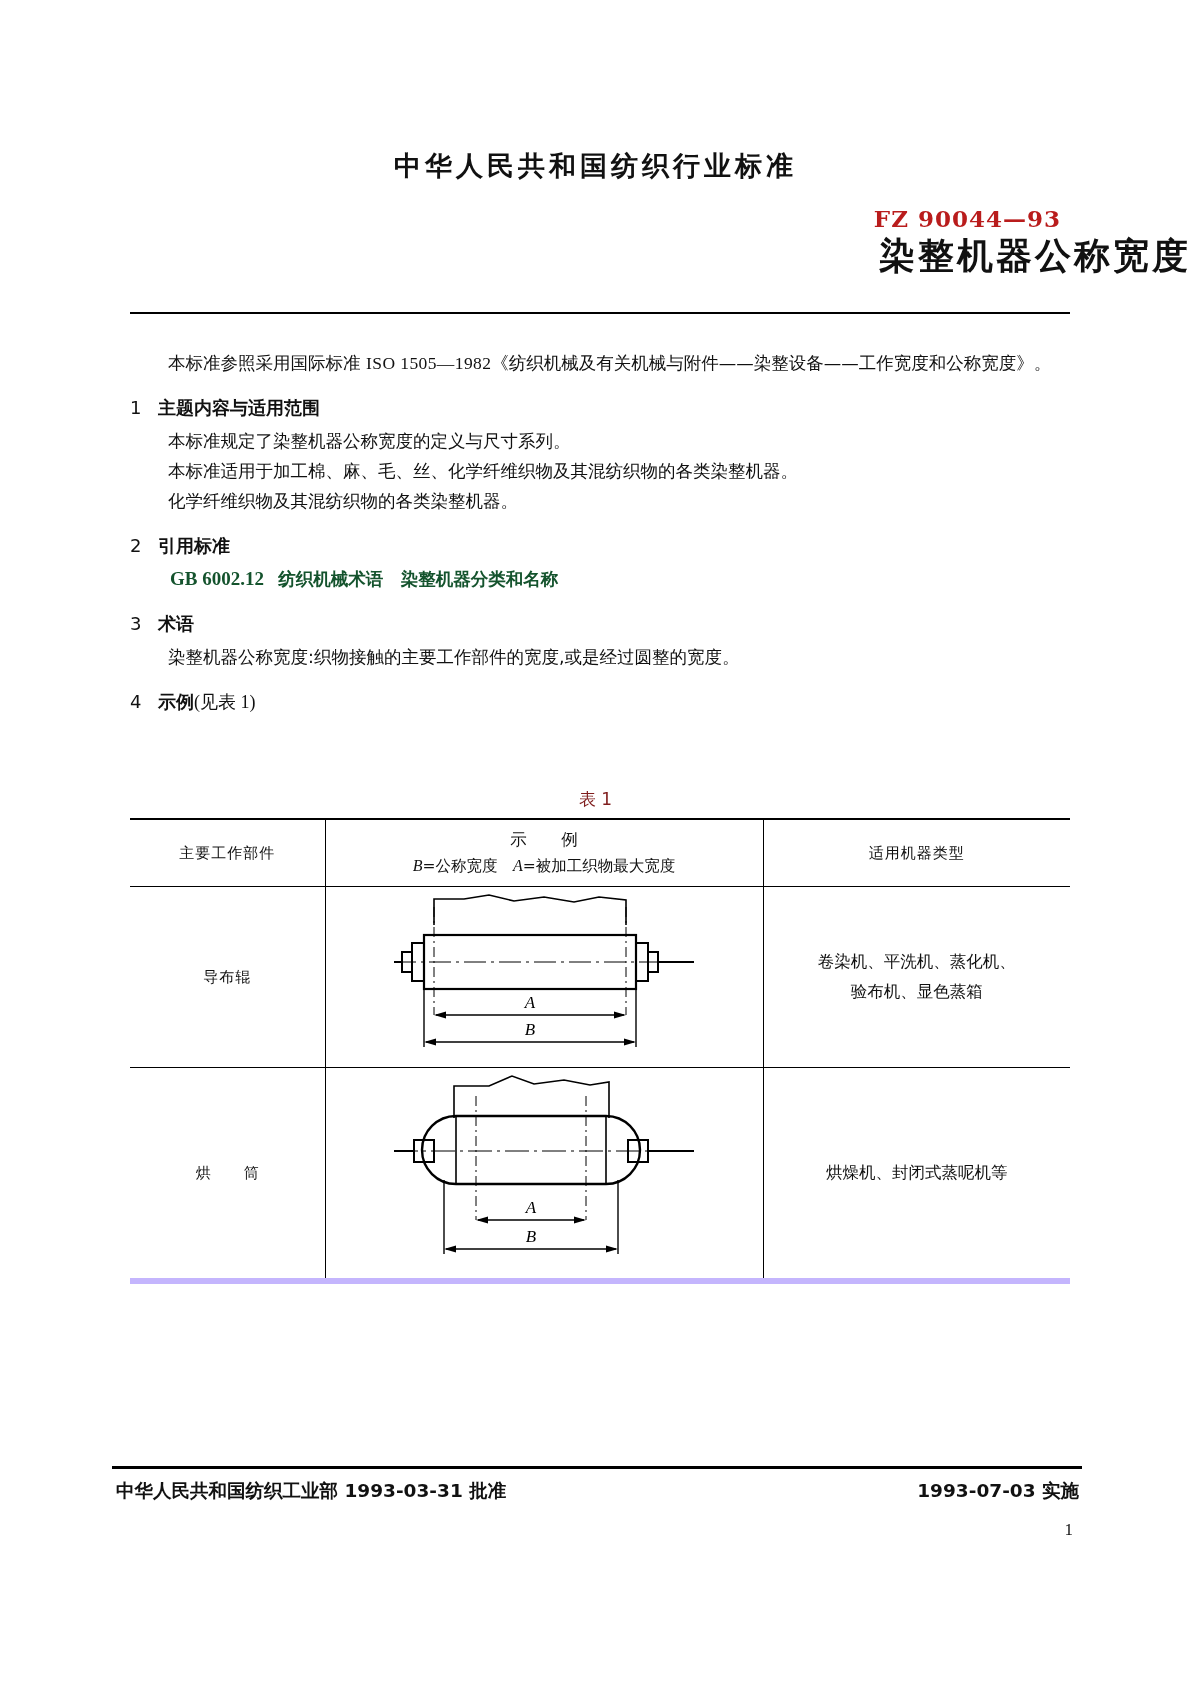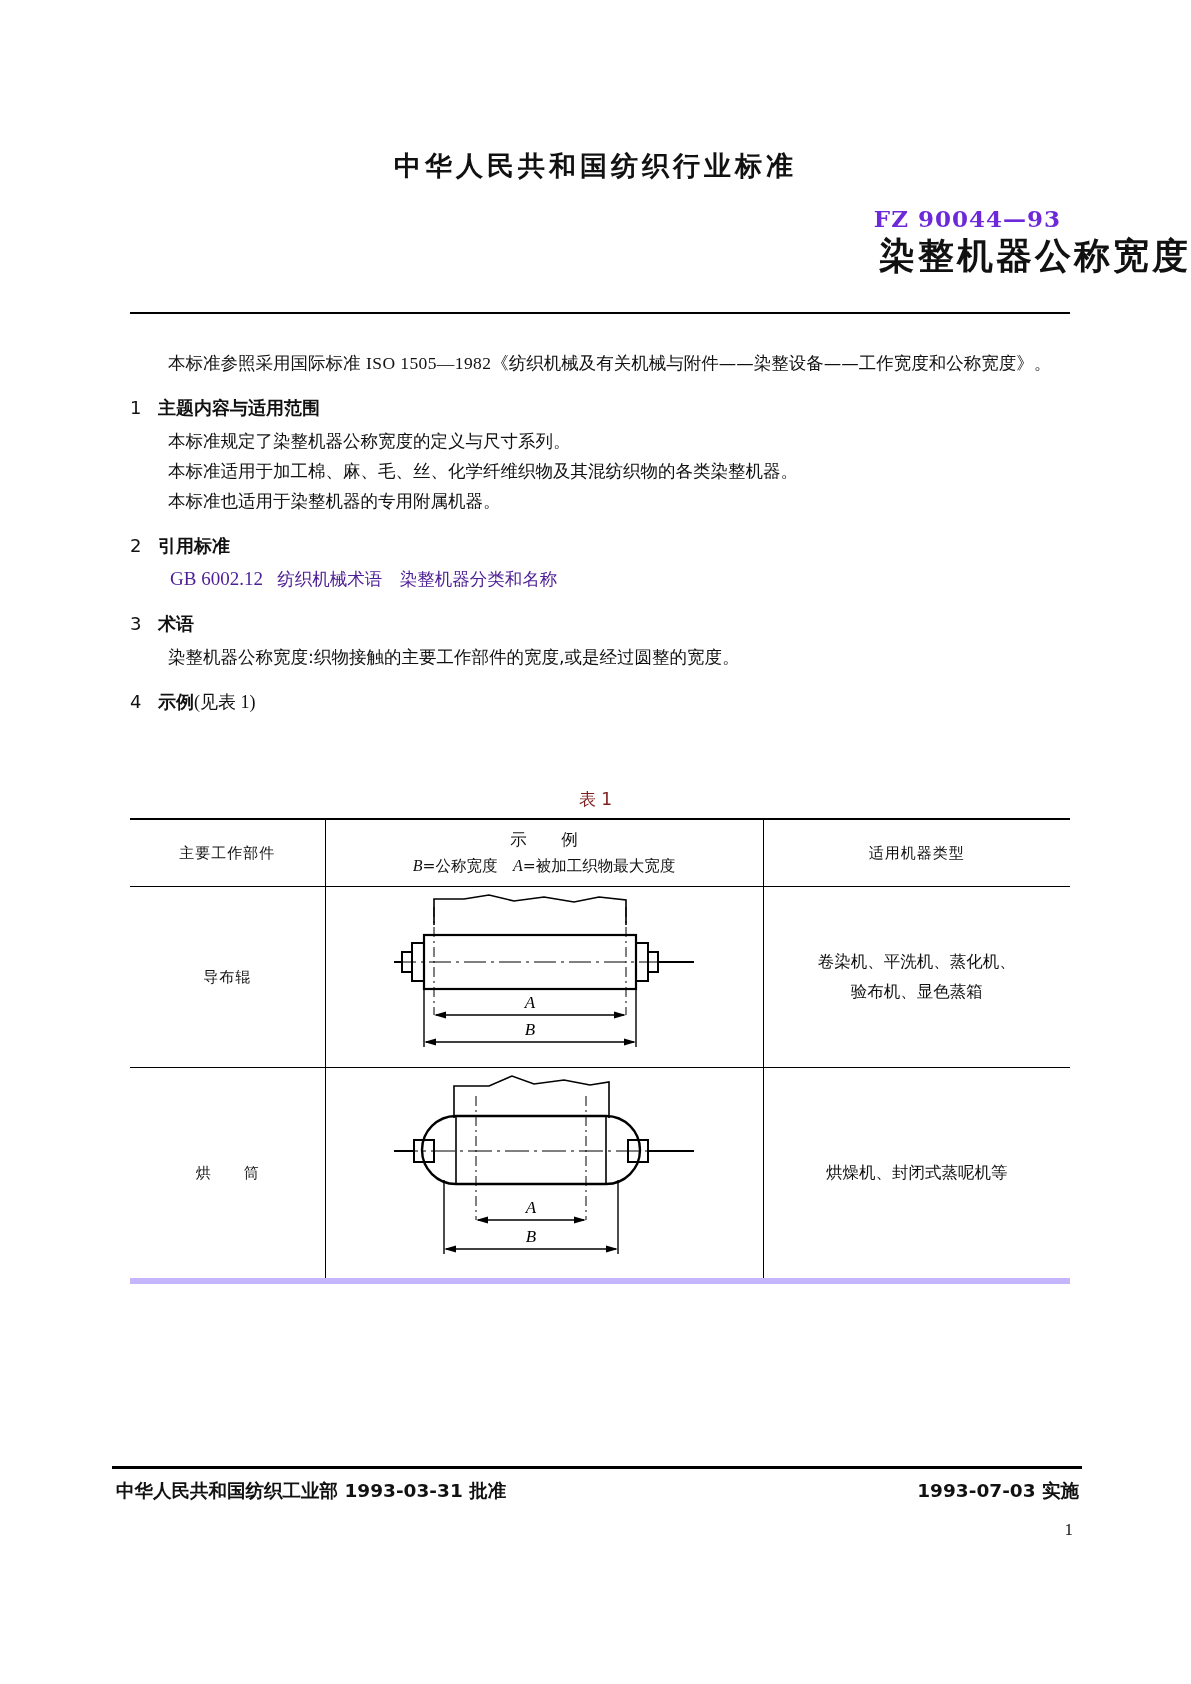--- a/index.html
+++ b/index.html
@@ -35,21 +35,21 @@
     color: #111;
   }
   .std-code {
     position: absolute;
     right: 130px;
     top: 205px;
     font-family: "DejaVu Serif", serif;
     font-weight: bold;
     font-size: 23px;
     letter-spacing: 1px;
-    color: #6d28d9;
+    color: #b91c1c;
   }
   .std-title {
     position: absolute;
     left: 0; right: 0;
     top: 232px;
     text-align: right;
     font-family: "DejaVu Sans", sans-serif;
     font-weight: bold;
     font-size: 36px;
     letter-spacing: 3px;
@@ -103,21 +103,22 @@
     font-family: "DejaVu Sans", sans-serif;
     font-size: 17.5px;
     line-height: 30px;
     color: #111;
   }
   .ref-line {
     margin-left: 40px;
     font-family: "Liberation Serif", serif;
     font-size: 19px;
     line-height: 30px;
-    color: #4c1d95;
+    color: #14532d;
+    font-weight: bold;
   }
   .ref-line .cn {
     font-family: "DejaVu Sans", sans-serif;
     font-size: 17.5px;
   }
   .sec4 {
     font-family: "DejaVu Sans", sans-serif;
     font-weight: bold;
     font-size: 18px;
     color: #111;
@@ -251,21 +252,21 @@
   <div class="header-rule"></div>
 
   <div class="content">
 
     <div class="para intro"><span>本标准参照采用国际标准 </span><span class="latin">ISO 1505—1982</span><span>《纺织机械及有关机械与附件——染整设备——工作宽度和公称宽度》。</span></div>
 
     <div class="sec-head"><span class="num">1</span><span>主题内容与适用范围</span></div>
     <div class="sec-body">
       <div>本标准规定了染整机器公称宽度的定义与尺寸系列。</div>
       <div>本标准适用于加工棉、麻、毛、丝、化学纤维织物及其混纺织物的各类染整机器。</div>
-      <div>本标准也适用于染整机器的专用附属机器。</div>
+      <div>化学纤维织物及其混纺织物的各类染整机器。</div>
     </div>
 
     <div class="sec-head"><span class="num">2</span><span>引用标准</span></div>
     <div class="ref-line"><span>GB 6002.12</span>&nbsp;&nbsp;&nbsp;<span class="cn">纺织机械术语　染整机器分类和名称</span></div>
 
     <div class="sec-head"><span class="num">3</span><span>术语</span></div>
     <div class="sec-body">
       <div>染整机器公称宽度:织物接触的主要工作部件的宽度,或是经过圆整的宽度。</div>
     </div>
 

